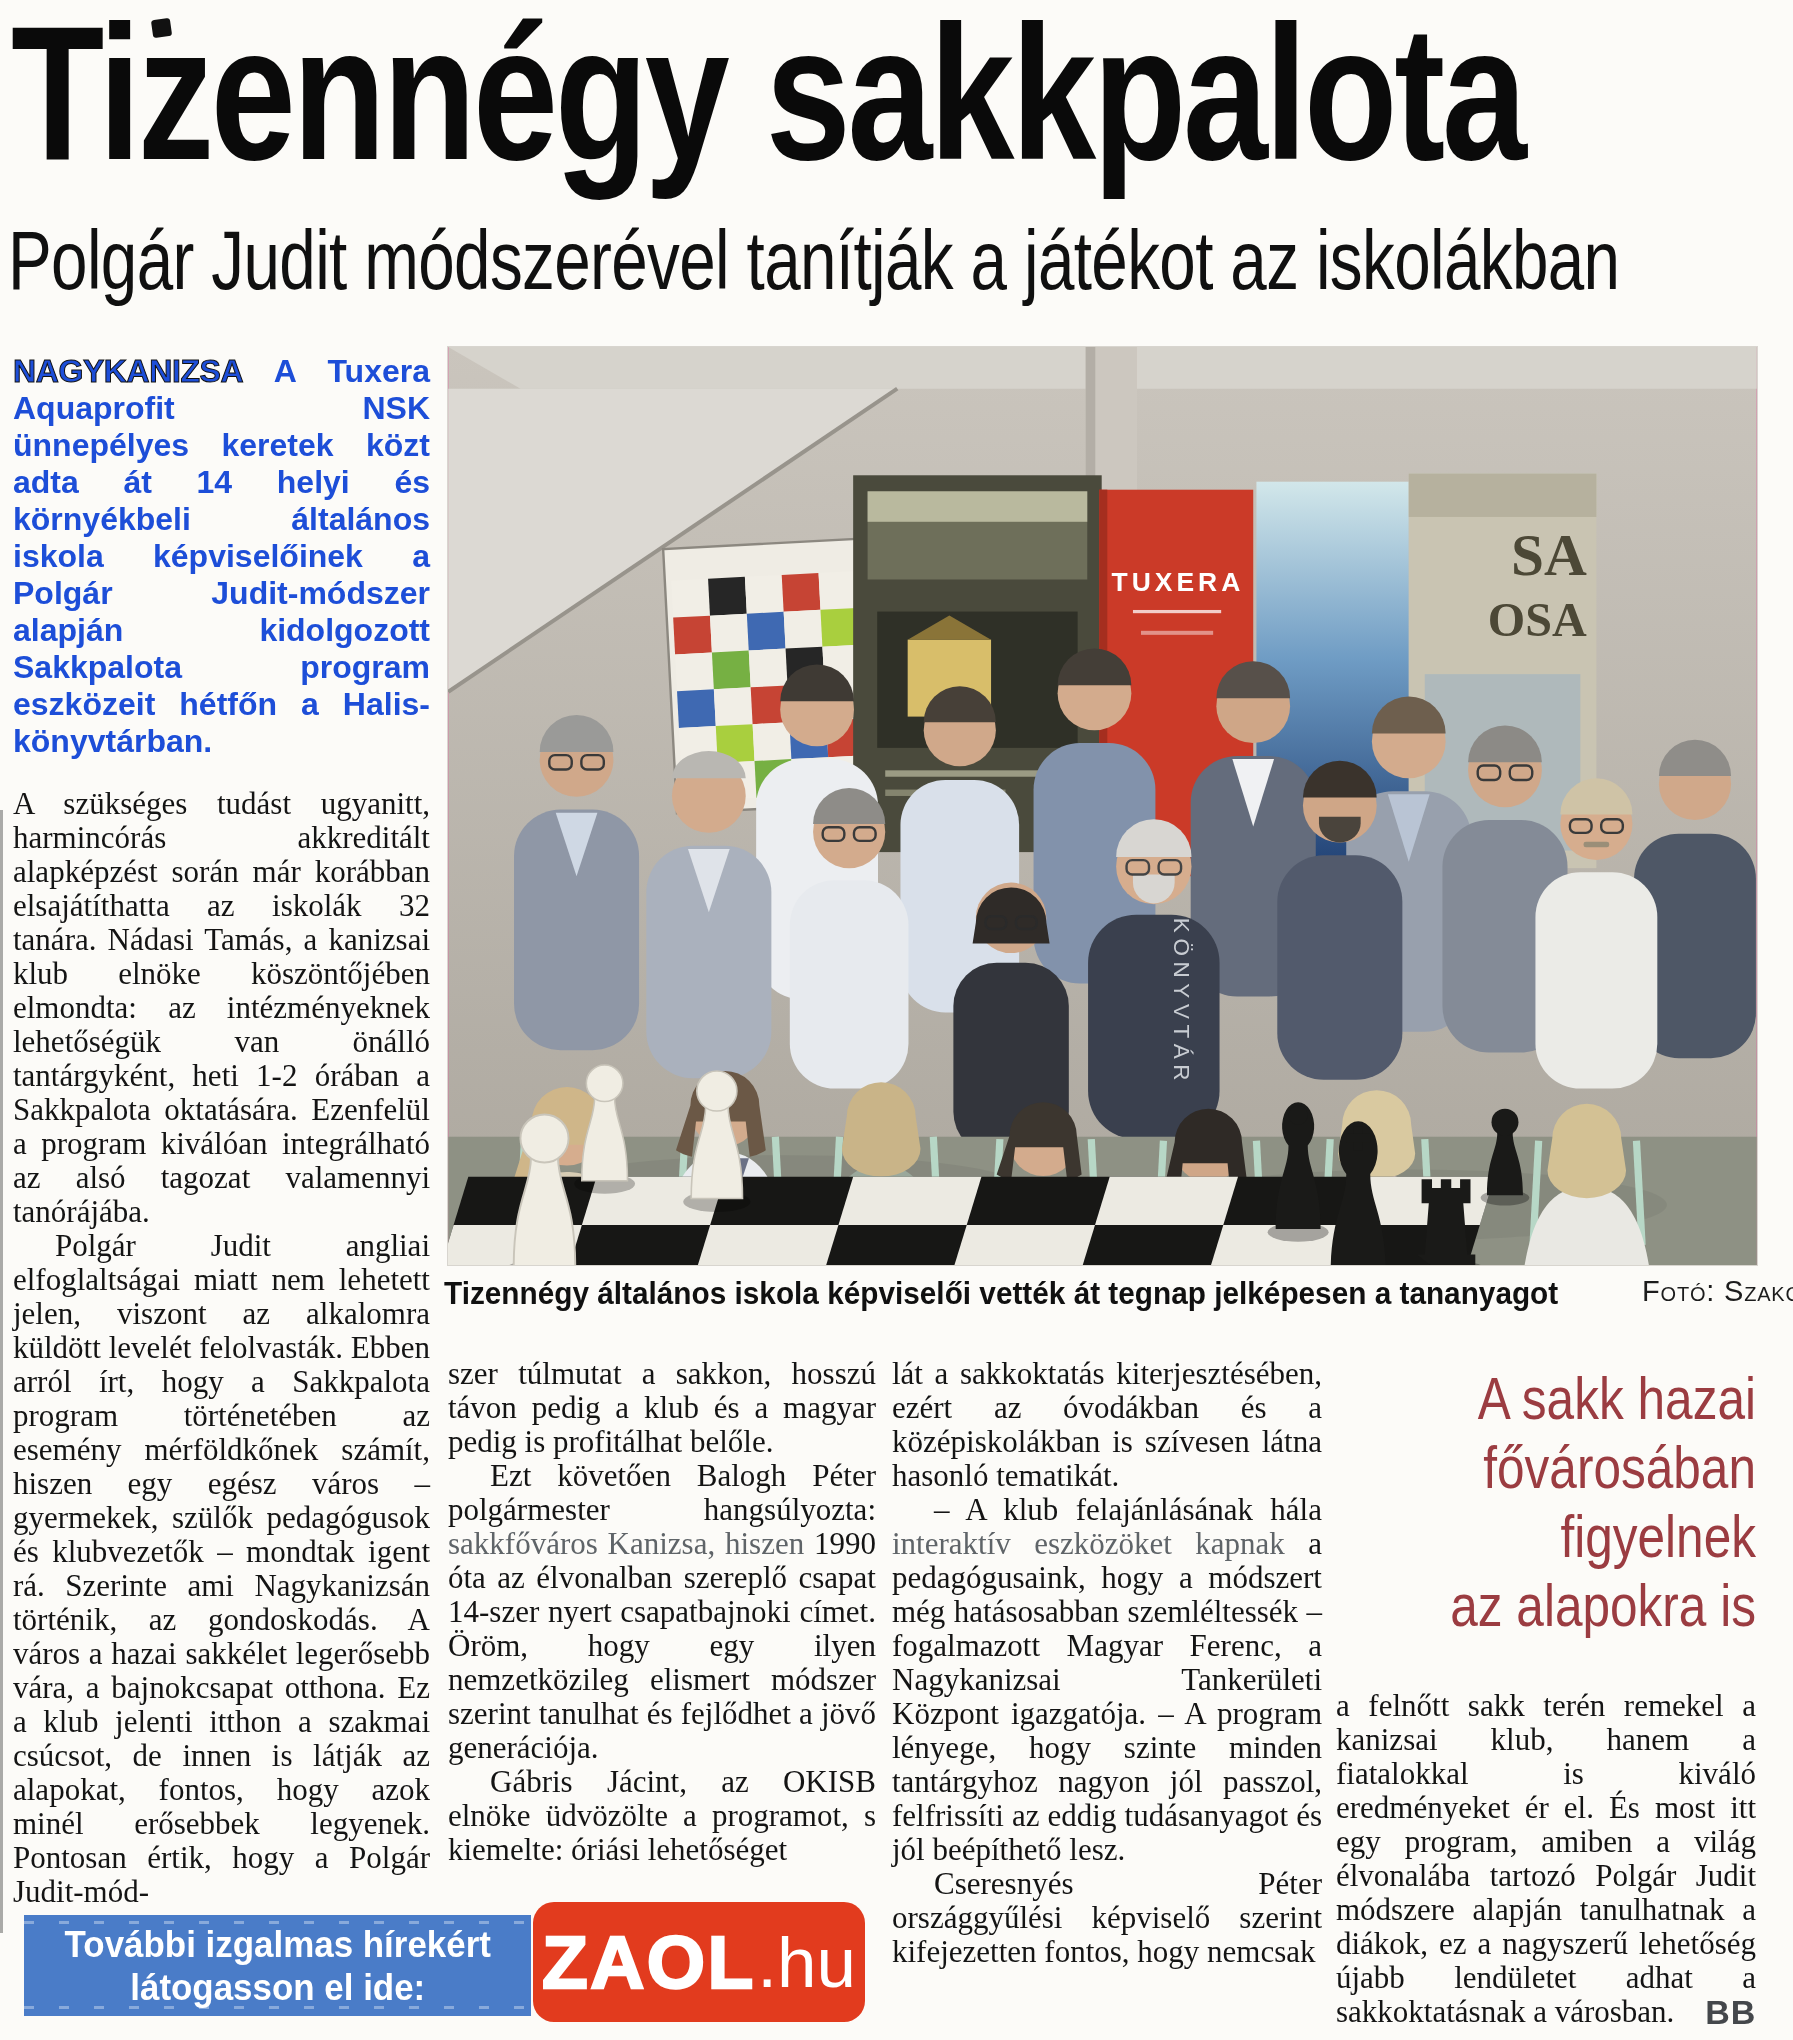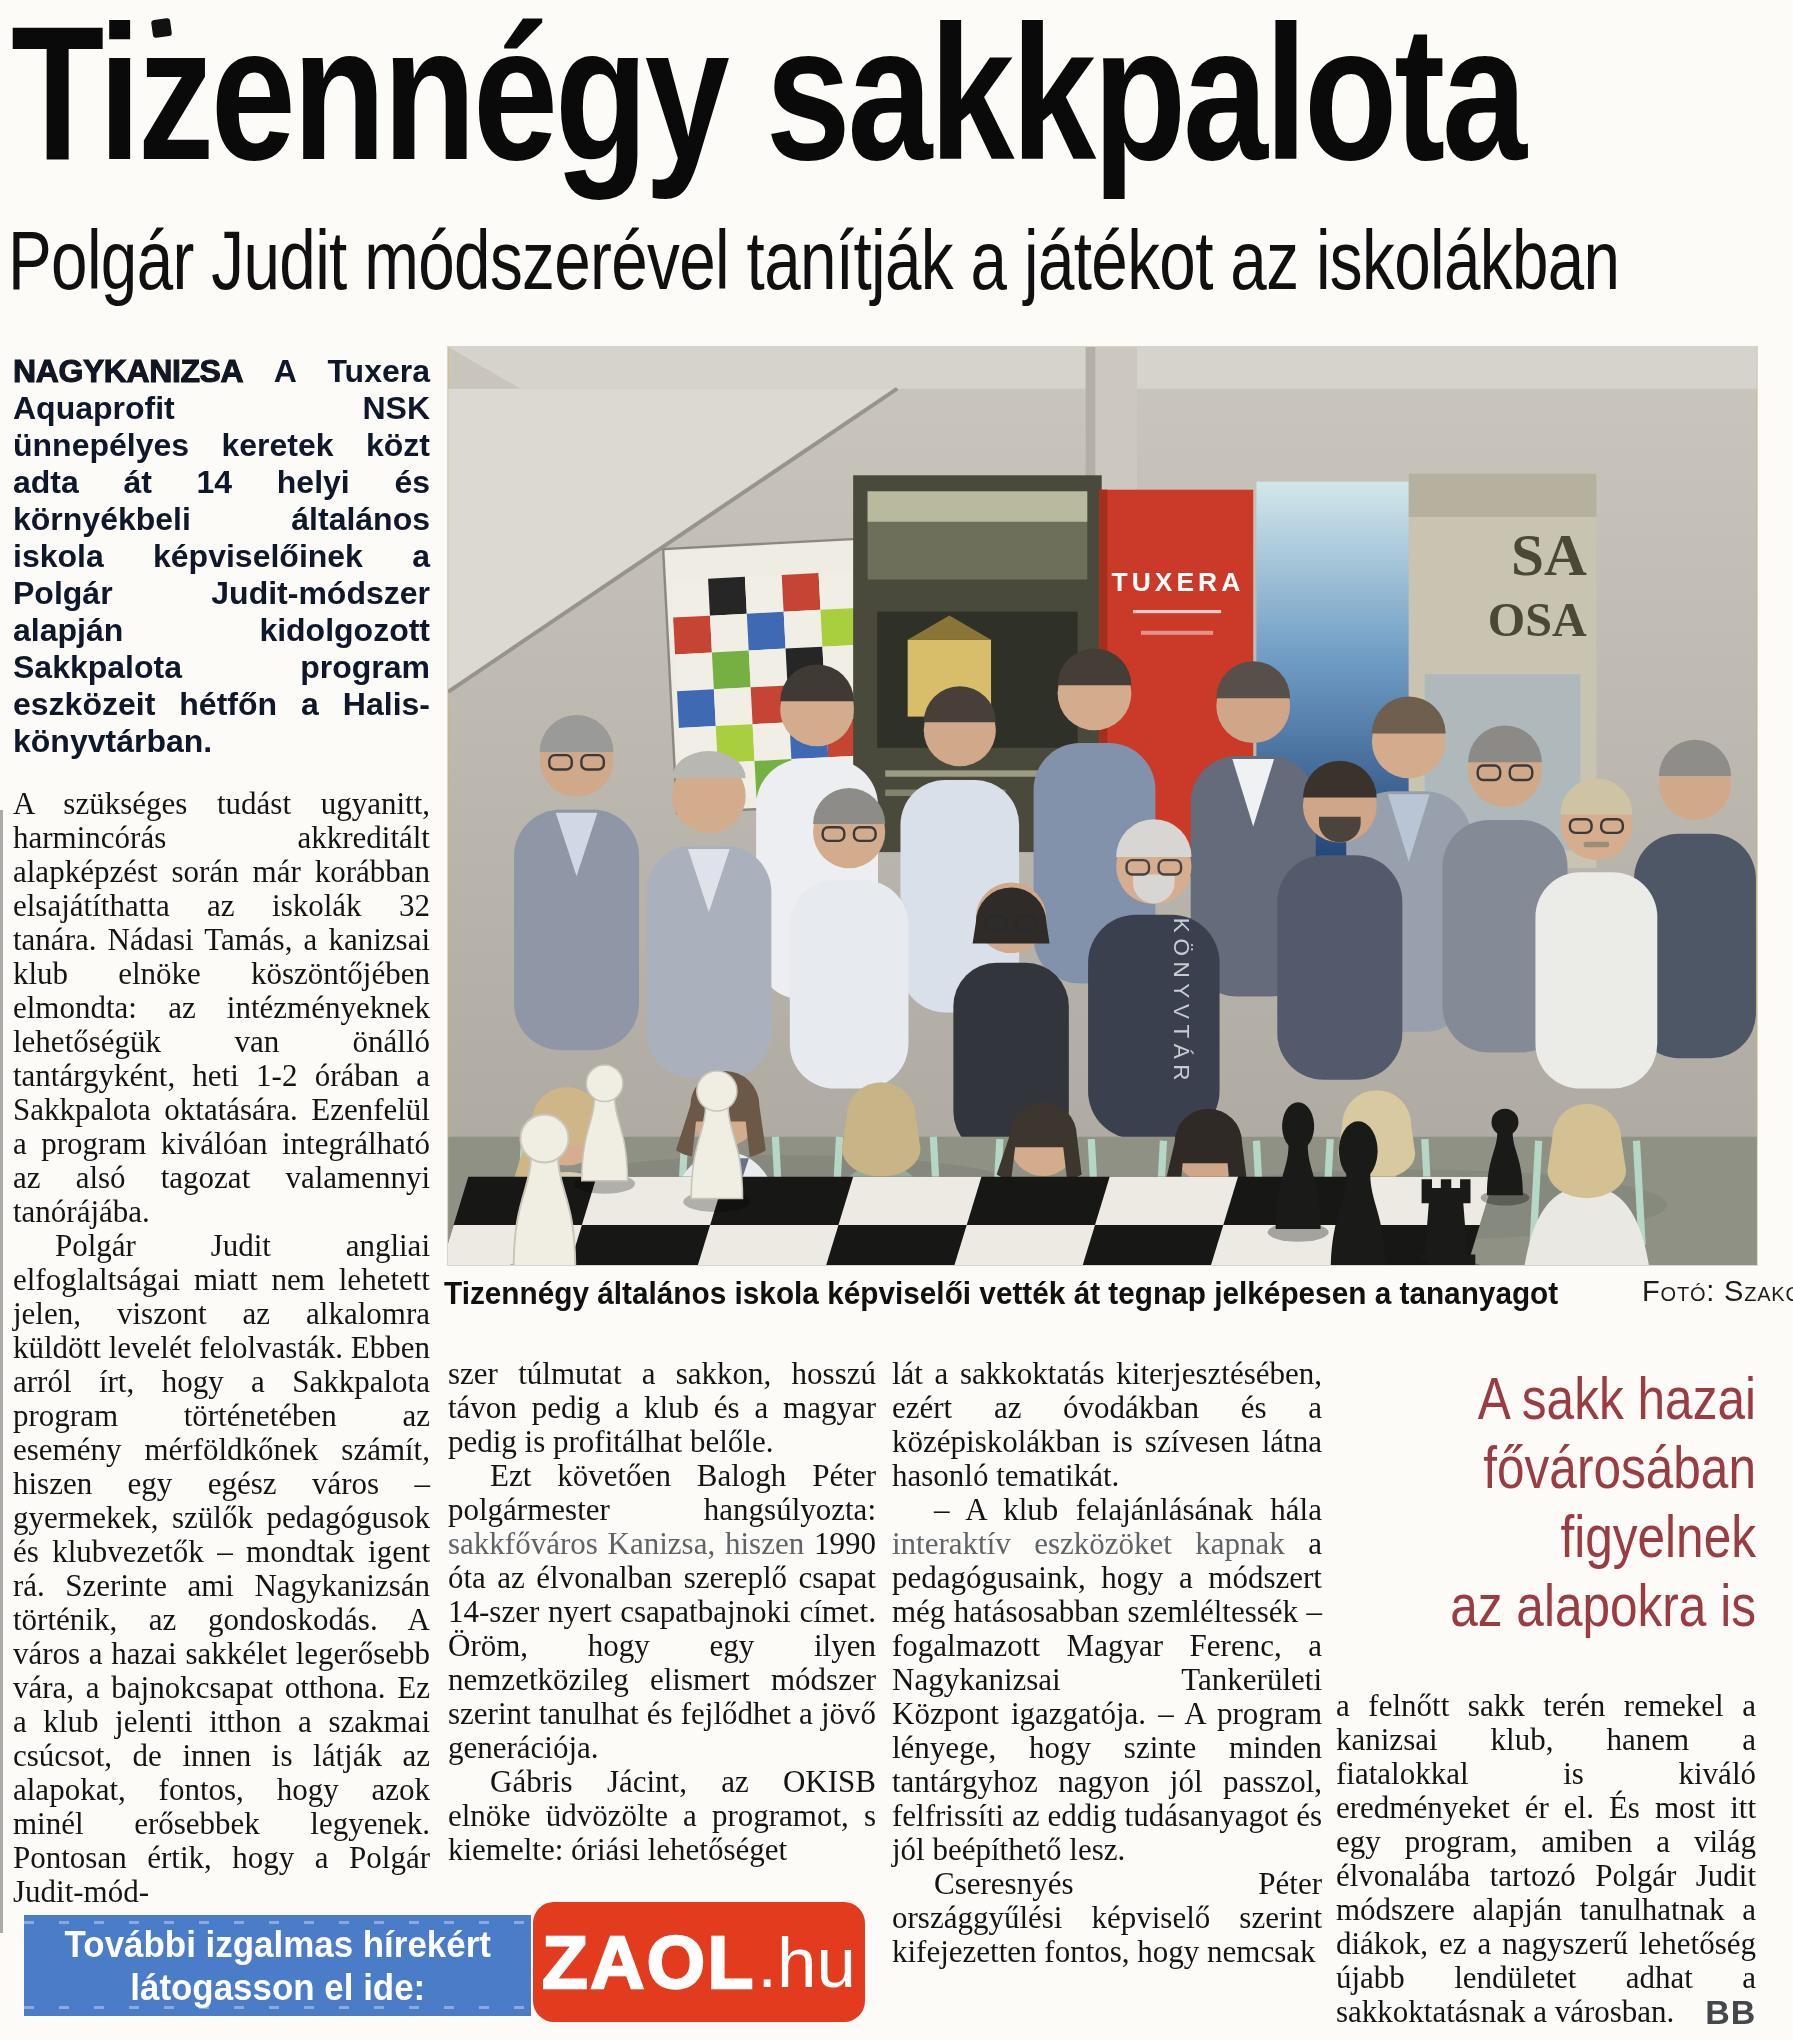--- a/index.html
+++ b/index.html
@@ -16,32 +16,32 @@
   .speck{left:152px;top:19px;width:19px;height:17.6px;background:#111;border-radius:3.2px;transform:rotate(-8deg);}
   .edge-line{left:0;top:810px;width:3.2px;height:1123px;background:rgba(70,70,70,.45);}
   
   .col{position:absolute;text-align:justify;font-size:31px;line-height:34px;}
   .col p{margin:0;hyphens:none;}
   .col1{left:13px;top:353px;width:417px;}
   .col2{left:448px;top:1357px;width:428px;}
   .col3{left:892px;top:1357px;width:430px;}
   .col4{left:1336px;top:1357px;width:420px;}
   .lead{font-family:"Liberation Sans",sans-serif;font-size:32px;line-height:37px;font-weight:600;
-        margin-bottom:27px !important;color:#0f172a;}
+        margin-bottom:27px !important;color:#1d4ed8;}
   .lead .loc{font-weight:700;-webkit-text-stroke:1px #111;letter-spacing:-0.4px;}
   .ind{text-indent:42px;}
   .grayed{color:#5f6468;margin-top:15px;}
   .bb{float:right;font-family:"Liberation Sans",sans-serif;font-weight:700;font-size:34px;
       color:#44474b;letter-spacing:0.8px;}
   
   .pullquote{font-family:"Liberation Sans",sans-serif;font-weight:400;font-size:59px;line-height:69px;
       text-align:right;color:#9b3c41;transform:scaleX(.84);transform-origin:100% 0;
       margin:8px 0 48px 0;}
   
-  .photo{left:448px;top:347px;width:1309px;height:918px;background:#eab308;outline:0.8px solid #d8d5cf;}
+  .photo{left:448px;top:347px;width:1309px;height:918px;background:#ec4899;outline:0.8px solid #d8d5cf;}
   .photo svg{display:block;font-family:"Liberation Sans",sans-serif;}
   .caption-row{left:444px;top:1275px;width:1311px;display:flex;justify-content:space-between;align-items:flex-start;}
   .caption{font-family:"Liberation Sans",sans-serif;font-weight:700;font-size:32px;color:#101010;
            transform:scaleX(.93);transform-origin:0 50%;white-space:nowrap;}
   .credit{font-family:"Liberation Sans",sans-serif;font-variant:small-caps;font-size:29px;
           letter-spacing:0.8px;color:#1c1c1c;white-space:nowrap;}
   
   .promo-blue{left:24px;top:1915px;width:507px;height:101px;background:#4a7cc8;
       background-image:
         repeating-linear-gradient(90deg,rgba(255,255,255,.35) 0 9.6px,rgba(255,255,255,0) 9.6px 35px),

